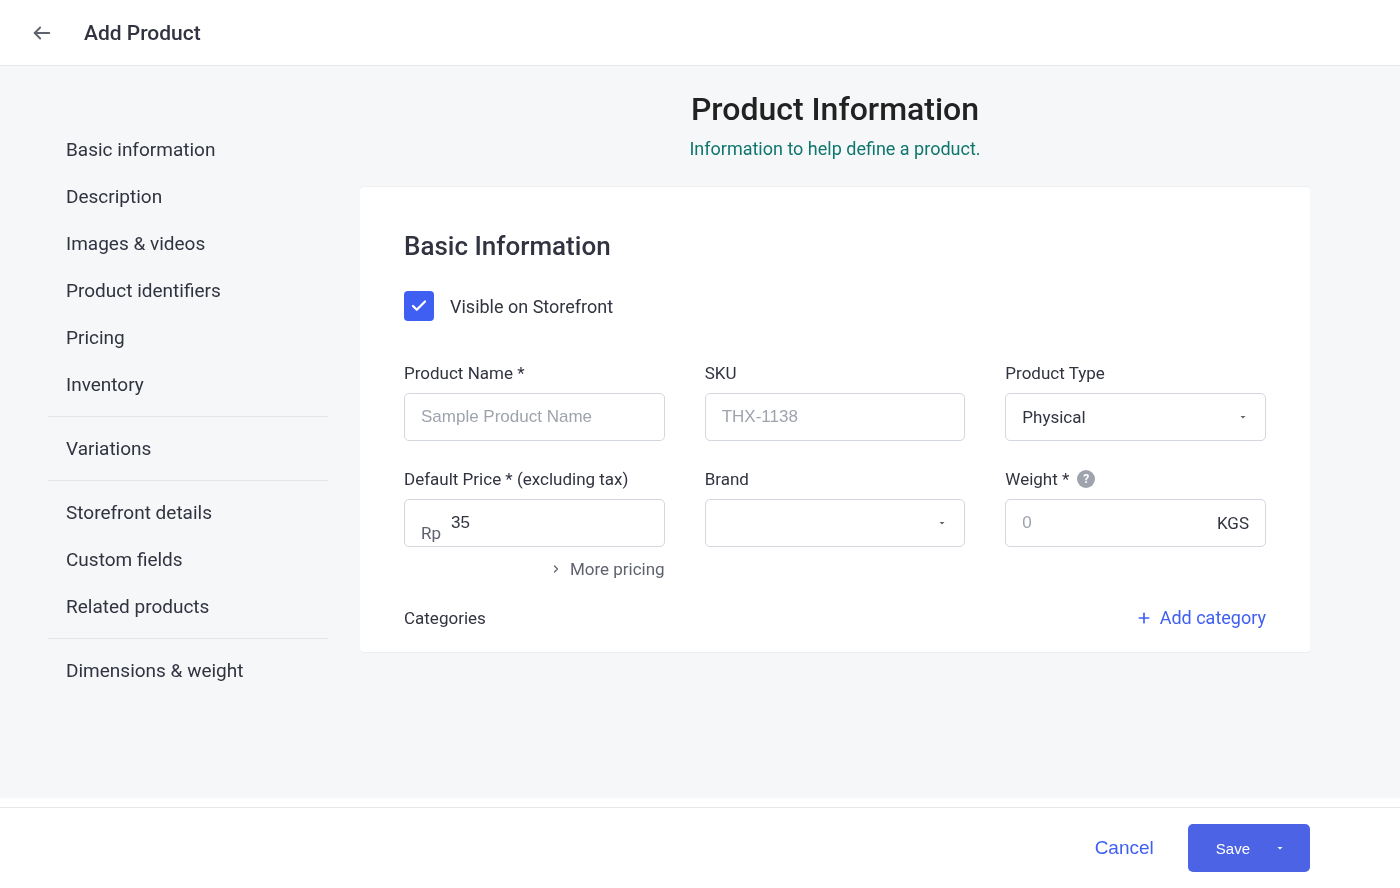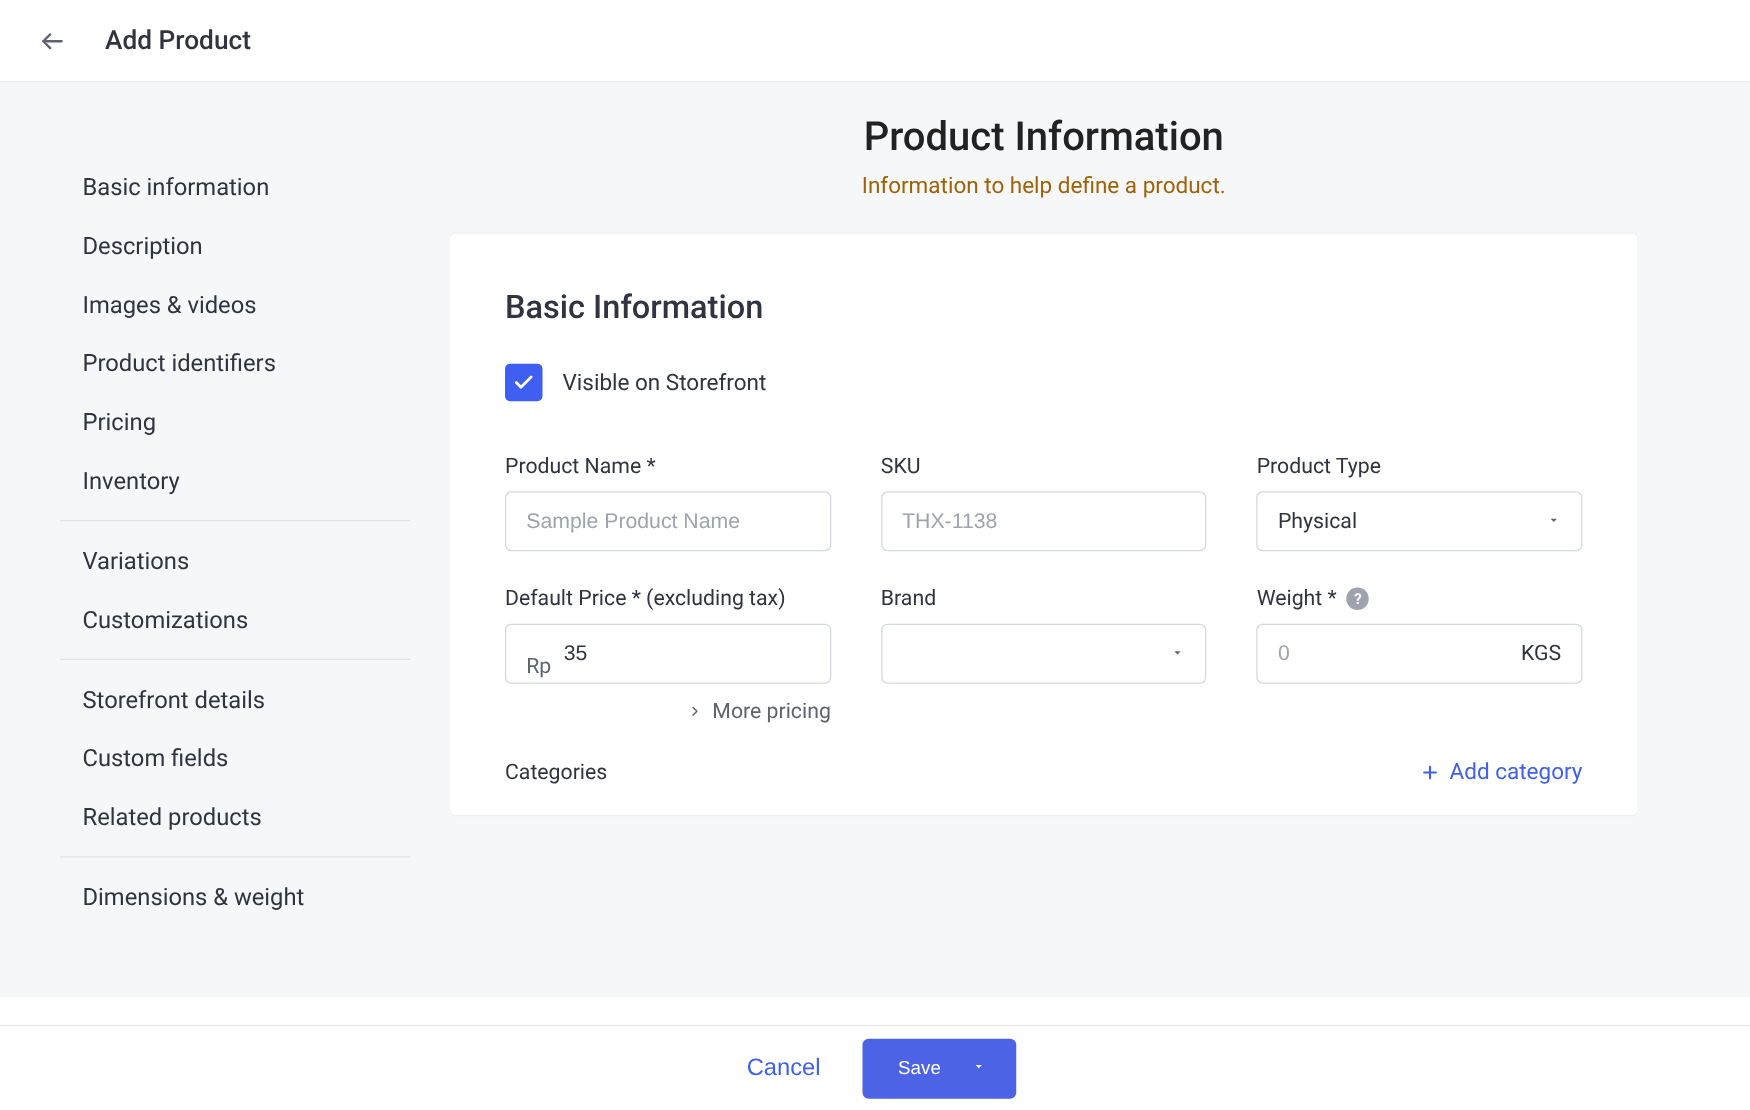--- a/index.html
+++ b/index.html
@@ -69,21 +69,21 @@
     margin-bottom: 28px;
   }
   .page-heading h2 {
     font-size: 32px;
     font-weight: 500;
     color: #222;
   }
   .page-heading p {
     margin-top: 10px;
     font-size: 18px;
-    color: #a16207;
+    color: #0f766e;
   }
   .card {
     background: #fff;
     border-radius: 4px;
     padding: 44px 44px 24px 44px;
     box-shadow: 0 0 0 1px rgba(0,0,0,0.03);
   }
   .card h3 {
     font-size: 26px;
     font-weight: 500;
@@ -158,23 +158,23 @@
     display:flex; align-items:center; justify-content:space-between;
     margin-top:28px;
   }
   .cat-row .label { font-size:17px; }
   .add-cat {
     color:#3f5ef2; font-size:18px; display:flex; align-items:center; gap:8px;
     cursor:pointer;
   }
   .footer {
     position:absolute; left:0; right:0; bottom:0;
-    height:68px; background:#fff;
+    height:81px; background:#fff;
     border-top:1px solid #e6e8eb;
-    display:flex; align-items:center; justify-content:center;
+    display:flex; align-items:center; justify-content:flex-end;
     padding:0 90px; gap:24px;
   }
   .btn-cancel {
     color:#3f5ef2; font-size:19px; background:transparent; border:none;
     cursor:pointer; padding:12px 10px;
   }
   .btn-save {
     background:#4c63e6; color:#fff; border:none; border-radius:5px;
     height:48px; padding:0 24px 0 28px; font-size:15px;
     display:flex; align-items:center; gap:24px; cursor:pointer;
@@ -200,21 +200,20 @@
     <div class="side-group">
       <div class="side-item">Basic information</div>
       <div class="side-item">Description</div>
       <div class="side-item">Images &amp; videos</div>
       <div class="side-item">Product identifiers</div>
       <div class="side-item">Pricing</div>
       <div class="side-item">Inventory</div>
     </div>
     <div class="side-group">
       <div class="side-item">Variations</div>
-      <div class="side-item">Customizations</div>
     </div>
     <div class="side-group">
       <div class="side-item">Storefront details</div>
       <div class="side-item">Custom fields</div>
       <div class="side-item">Related products</div>
     </div>
     <div class="side-group" style="border-bottom:none;">
       <div class="side-item">Dimensions &amp; weight</div>
     </div>
   </nav>

